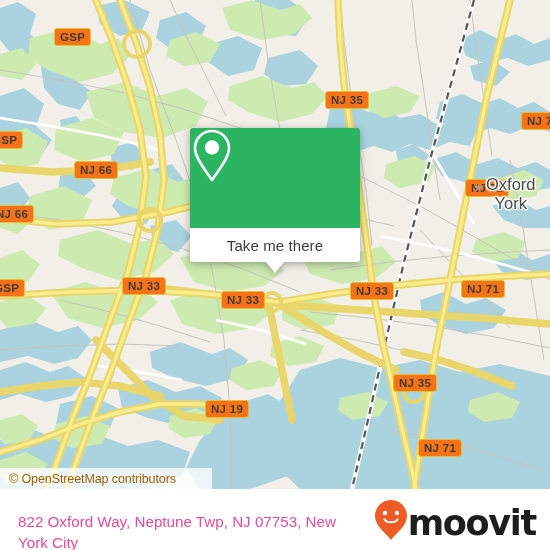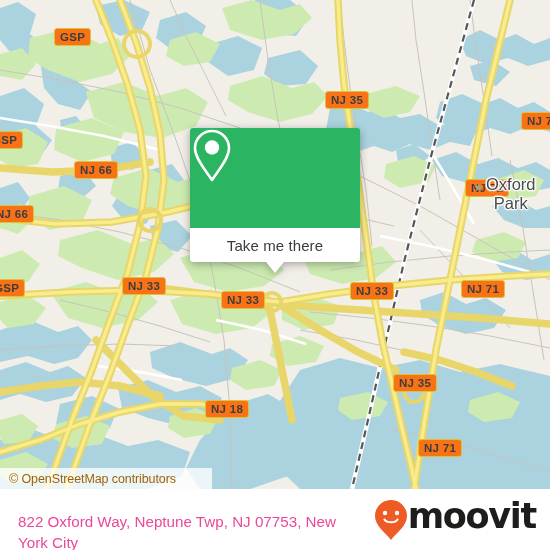--- a/index.html
+++ b/index.html
@@ -83,21 +83,21 @@
     position:absolute;left:0;top:489px;width:550px;height:61px;
     background:#ffffff;display:flex;align-items:center;box-sizing:border-box;
     padding:0 14px 0 18px;
   }
   #footer-address{
     flex:1 1 auto;font-size:15.2px;color:#ec4899;line-height:21px;padding-right:8px;
     max-width:395px;
     margin-top:24px;
   }
   #footer-logo{
-    flex:0 0 auto;display:flex;align-items:flex-start;gap:0;
+    flex:0 0 auto;display:flex;align-items:flex-end;gap:0;
   }
   #moovit-word{
     font-size:35px;font-weight:bold;color:#1d1d1b;letter-spacing:-1.3px;line-height:35px;
     font-family:"DejaVu Sans","Liberation Sans",sans-serif;
   }
 </style>
 </head>
 <body>
 
 <div id="app">
@@ -274,29 +274,29 @@
     <div class="shield" style="left:-14px;top:131px;">GSP</div>
     <div class="shield" style="left:74px;top:161px;">NJ 66</div>
     <div class="shield" style="left:-10px;top:205px;">NJ 66</div>
     <div class="shield" style="left:465px;top:179px;">NJ 71</div>
     <div class="shield" style="left:-12px;top:279px;">GSP</div>
     <div class="shield" style="left:122px;top:277px;">NJ 33</div>
     <div class="shield" style="left:221px;top:291px;">NJ 33</div>
     <div class="shield" style="left:350px;top:282px;">NJ 33</div>
     <div class="shield" style="left:461px;top:280px;">NJ 71</div>
     <div class="shield" style="left:393px;top:374px;">NJ 35</div>
-    <div class="shield" style="left:205px;top:400px;">NJ 18</div>
+    <div class="shield" style="left:205px;top:400px;">NJ 19</div>
     <div class="shield" style="left:418px;top:439px;">NJ 71</div>
 
     <svg class="place-dot" style="left:474px;top:183px;" width="11" height="11" viewBox="0 0 11 11">
       <path d="M5.5 0 L6.8 3.9 L10.9 3.9 L7.6 6.3 L8.9 10.2 L5.5 7.8 L2.1 10.2 L3.4 6.3 L0.1 3.9 L4.2 3.9 Z" fill="#A9A08C"></path>
     </svg>
     <div class="place" style="left:486px;top:175px;">
       <div>Oxford</div>
-      <div>Park</div>
+      <div>York</div>
     </div>
 
     <div id="popup">
       <div id="popup-head">
         <svg width="44" height="56" viewBox="0 0 44 56">
           <path d="M22 3 C12.6 3 5 10.6 5 20 C5 31 17 44 22 52 C27 44 39 31 39 20 C39 10.6 31.4 3 22 3 Z" fill="none" stroke="#ffffff" stroke-width="2.6" stroke-linejoin="round"></path>
           <circle cx="22" cy="19.5" r="7.2" fill="#ffffff"></circle>
         </svg>
       </div>
       <div id="popup-body">

